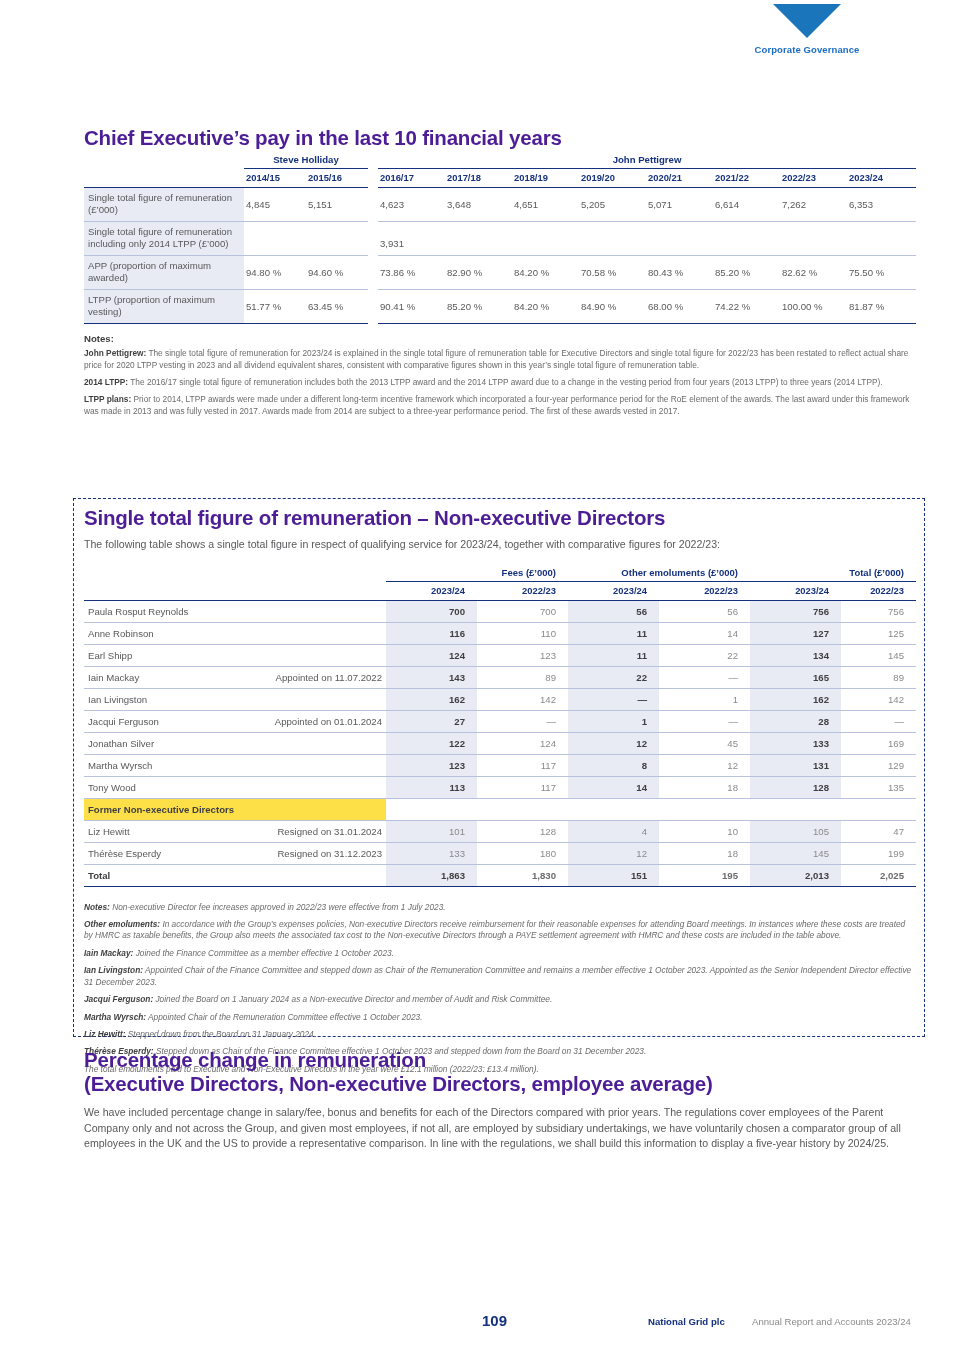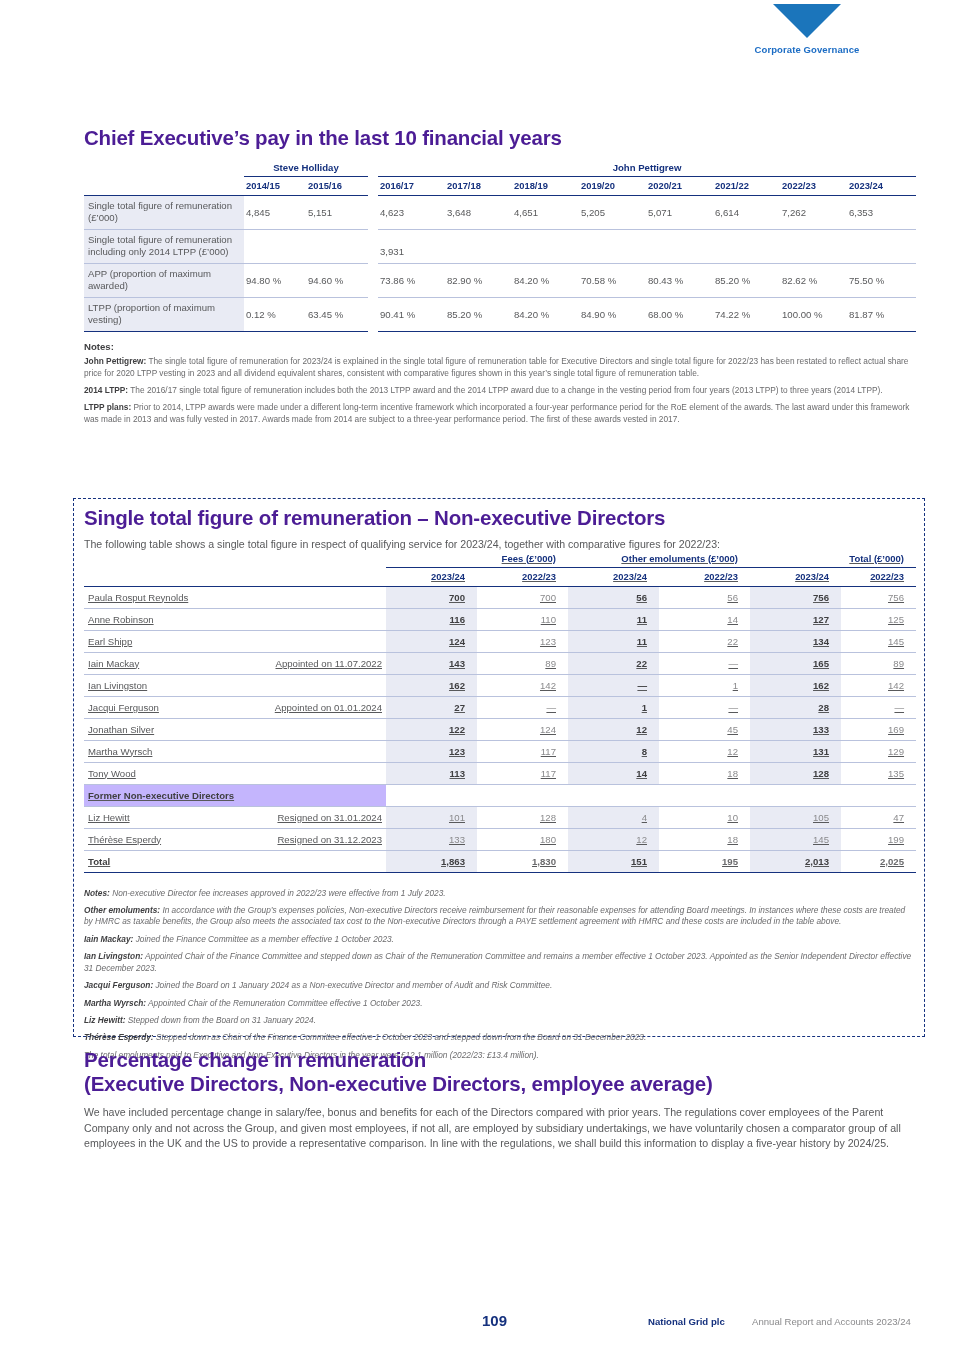--- a/index.html
+++ b/index.html
@@ -171,21 +171,21 @@
   .t2 .yr {
     font-weight: bold;
     color: #15317e;
     text-align: right;
     padding: 3px 12px 4px 2px;
     font-size: 9.4px;
   }
   .t2 .grp-section {
     font-weight: bold;
     color: #3f3f41;
-    background: #c4b5fd;
+    background: #fde047;
     padding: 5px 4px 5px 4px;
     text-align: left;
   }
   .t2 .tot {
     font-weight: bold;
     color: #3f3f41;
     padding: 5px 4px 5px 4px;
     text-align: left;
   }
   .t2 .v.tot-v { color: #6b6b6d; font-weight: bold; }
@@ -226,21 +226,21 @@
 <body>
 
 <div class="page-header">
   <div class="gov-triangle"></div>
   <div class="gov-label">Corporate Governance</div>
 </div>
 
 <div class="sheet" style="top:126px;">
   <h1 class="section-title">Chief Executive’s pay in the last 10 financial years</h1>
 
-  <table class="t1" style="margin-top:12px;">
+  <table class="t1" style="margin-top:4px;">
     <colgroup>
       <col style="width:160px">
         <col style="width:62px">
         <col style="width:62px">
       <col style="width:10px">
       <col style="width:67px">
         <col style="width:67px">
         <col style="width:67px">
         <col style="width:67px">
       <col style="width:67px">
@@ -308,21 +308,21 @@
         <td class="num rule-row">82.90 %</td>
         <td class="num rule-row">84.20 %</td>
         <td class="num rule-row">70.58 %</td>
         <td class="num rule-row">80.43 %</td>
         <td class="num rule-row">85.20 %</td>
         <td class="num rule-row">82.62 %</td>
         <td class="num rule-row">75.50 %</td>
       </tr>
       <tr>
         <td class="lbl shade-lbl rule-bot">LTPP (proportion of maximum vesting)</td>
-        <td class="num rule-bot">0.12 %</td>
+        <td class="num rule-bot">51.77 %</td>
         <td class="num rule-bot">63.45 %</td>
         <td></td>
         <td class="num rule-bot">90.41 %</td>
         <td class="num rule-bot">85.20 %</td>
         <td class="num rule-bot">84.20 %</td>
         <td class="num rule-bot">84.90 %</td>
         <td class="num rule-bot">68.00 %</td>
         <td class="num rule-bot">74.22 %</td>
         <td class="num rule-bot">100.00 %</td>
         <td class="num rule-bot">81.87 %</td>
@@ -335,21 +335,21 @@
   <p class="note"><b>2014 LTPP:</b><span> The 2016/17 single total figure of remuneration includes both the 2013 LTPP award and the 2014 LTPP award due to a change in the vesting period from four years (2013 LTPP) to three years (2014 LTPP).</span></p>
   <p class="note"><b>LTPP plans:</b><span> Prior to 2014, LTPP awards were made under a different long-term incentive framework which incorporated a four-year performance period for the RoE element of the awards. The last award under this framework was made in 2013 and was fully vested in 2017. Awards made from 2014 are subject to a three-year performance period. The first of these awards vested in 2017.</span></p>
 </div>
 
 <div class="dashed-panel"></div>
 
 <div class="panel-inner">
   <h1 class="section-title">Single total figure of remuneration – Non-executive Directors</h1>
   <p class="lede">The following table shows a single total figure in respect of qualifying service for 2023/24, together with comparative figures for 2022/23:</p>
 
-  <table class="t2" style="text-decoration:underline;">
+  <table class="t2" style="margin-top:14px;">
     <colgroup>
       <col style="width:152px">
         <col style="width:150px">
       <col style="width:91px">
         <col style="width:91px">
       <col style="width:91px">
         <col style="width:91px">
       <col style="width:91px">
         <col style="width:75px">
     </colgroup>

